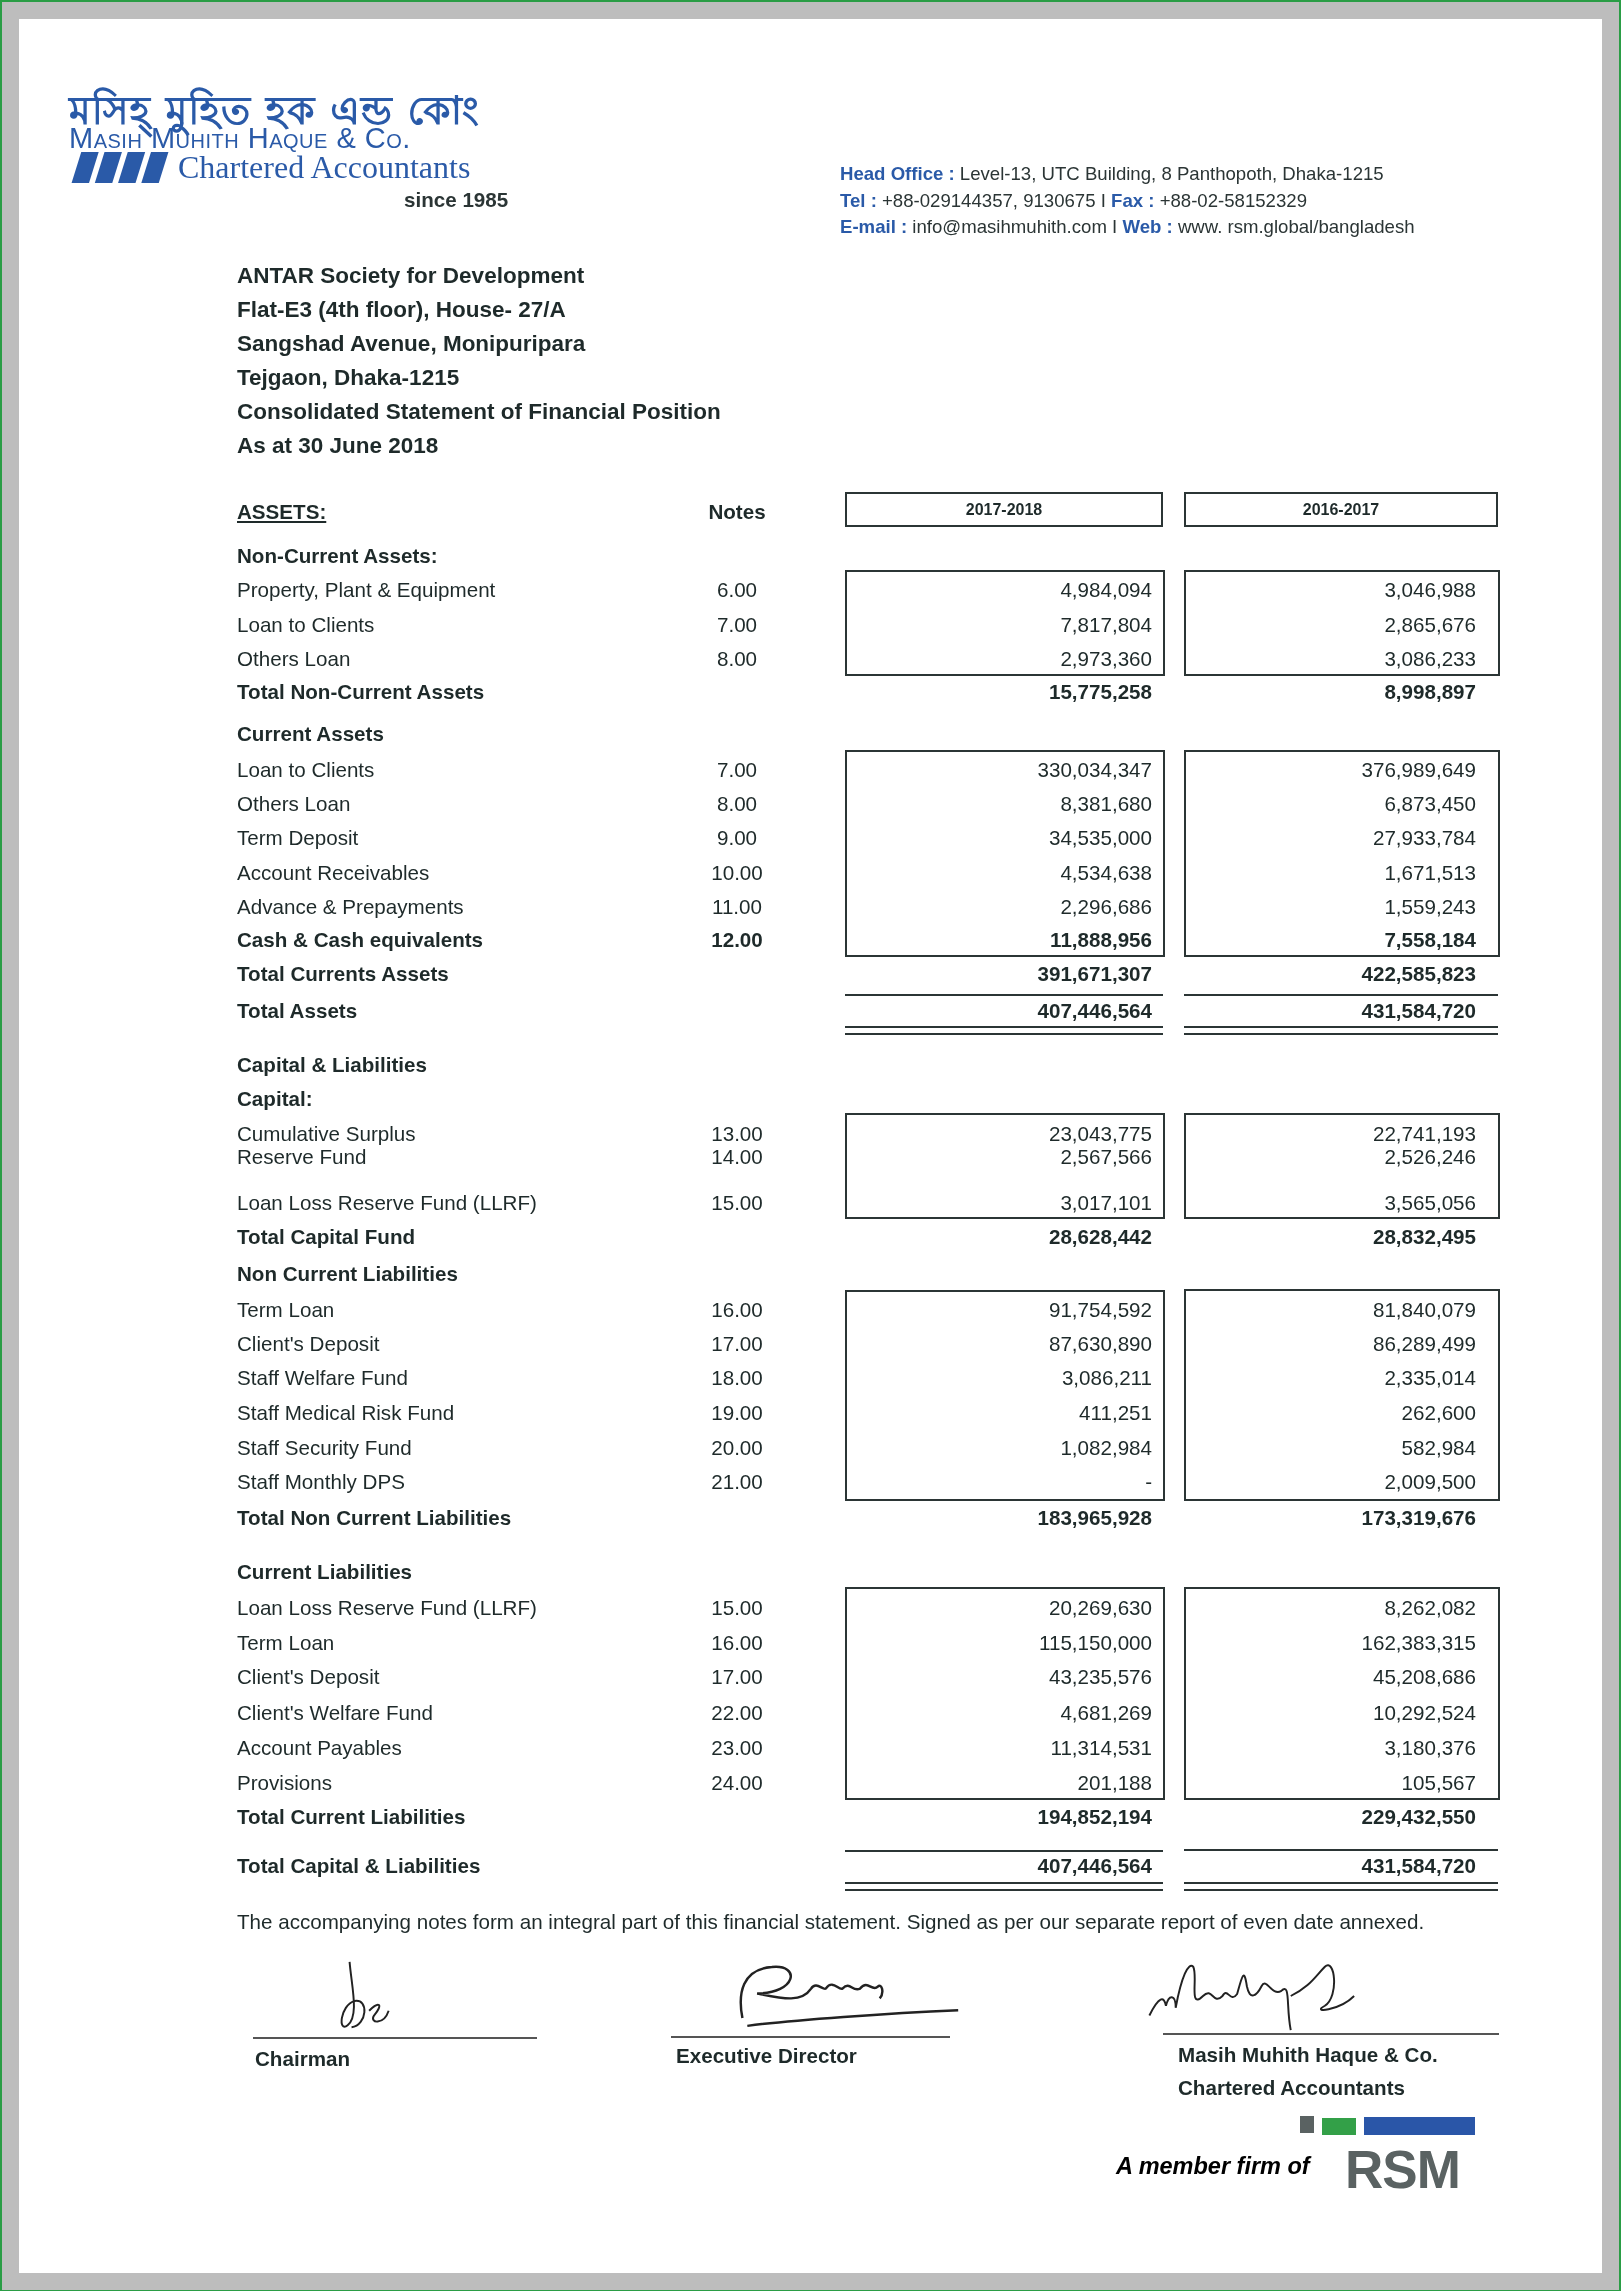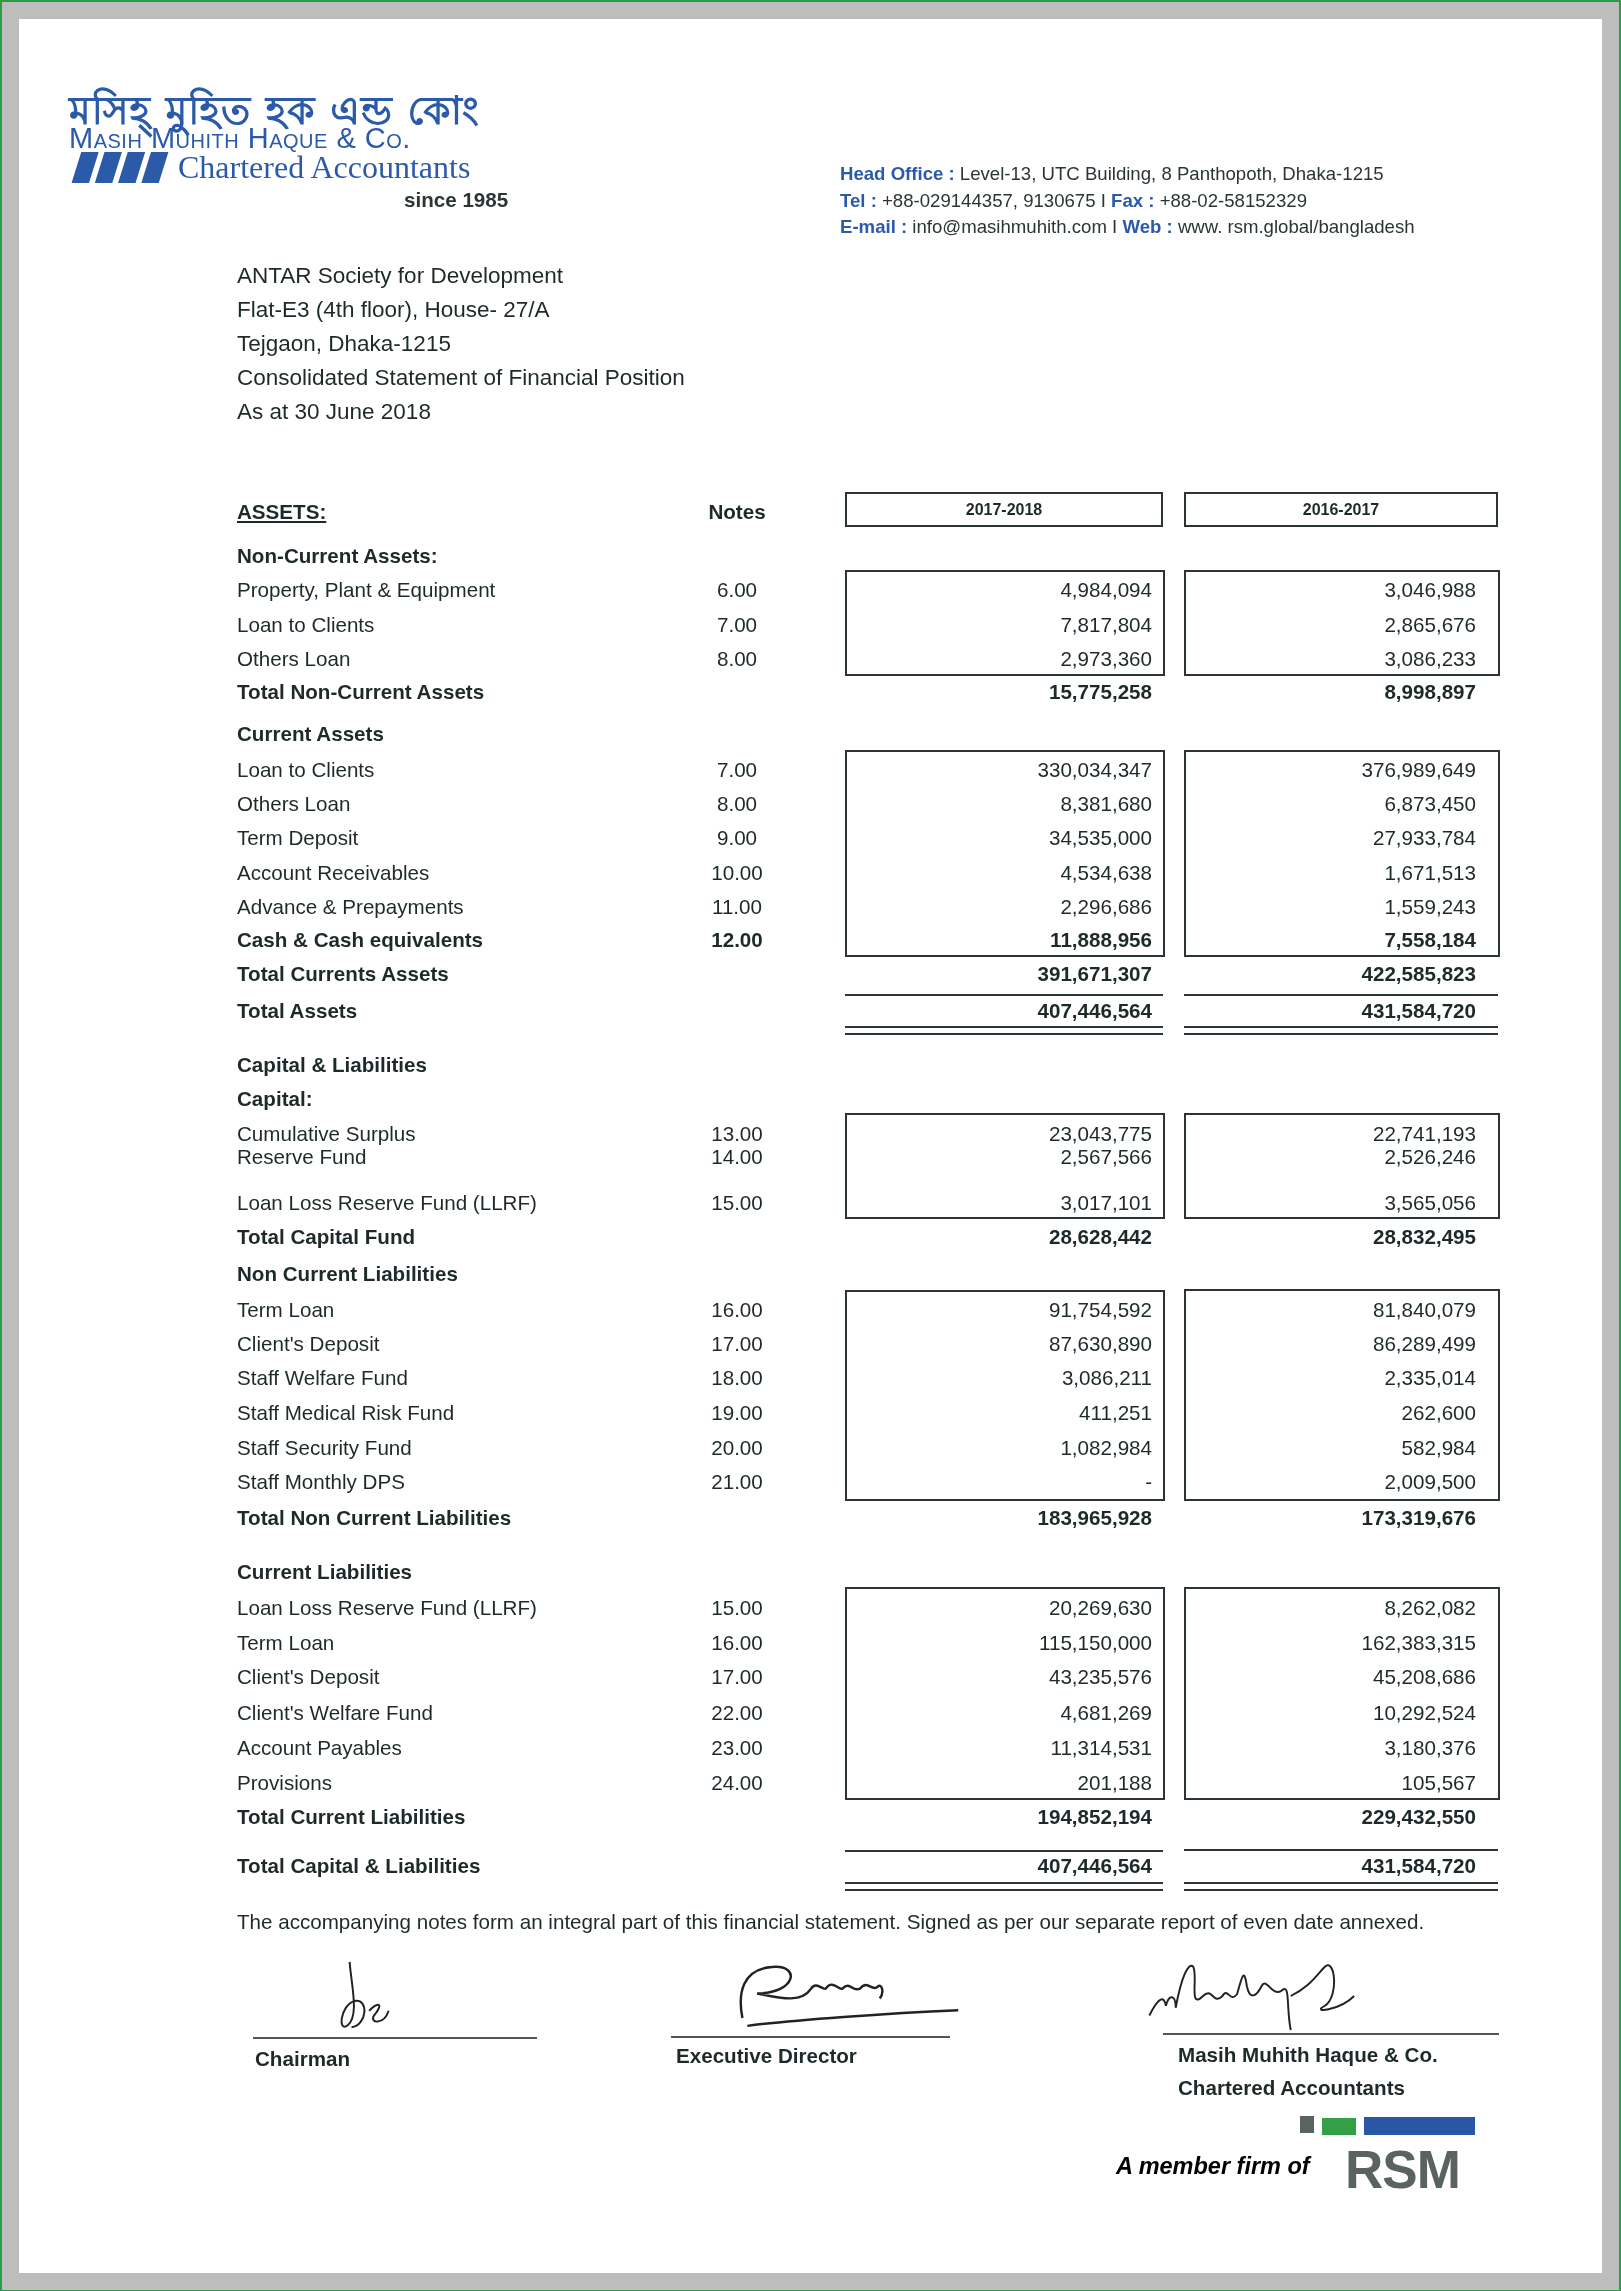--- a/index.html
+++ b/index.html
@@ -17,21 +17,21 @@
   
   .bn-name { left:67px; top:78px; font-size:39px; color:#2a5aa8; font-weight:bold; letter-spacing:1px; font-family:"DejaVu Sans", sans-serif; }
   .firm-name { left:67px; top:120px; font-size:29px; color:#2a5aa8; font-variant:small-caps; letter-spacing:0.5px; }
   .logo-bars { left:69px; top:150px; width:98px; height:31px; }
   .ca-text { left:176px; top:147px; font-size:32px; color:#2a5aa8; font-family:"Liberation Serif", serif; }
   .since { left:402px; top:186px; font-size:20.6px; font-weight:bold; color:#2b3535; }
   .contact { left:838px; top:135px; font-size:18.6px; line-height:26.5px; color:#2b3535;margin-top:24px; }
   .contact .lbl { color:#2a5aa8; font-weight:bold; }
 
   
-  .entity { left:235px; top:257px; font-size:22.5px; font-weight:normal; line-height:34px; color:#1e2a2a; }
+  .entity { left:235px; top:257px; font-size:22.5px; font-weight:bold; line-height:34px; color:#1e2a2a; }
 
   
   .row { position:absolute; left:235px; width:1274px; height:29px; font-size:20.6px; }
   .row .lbl { position:absolute; left:0; top:0; }
   .row .note { position:absolute; left:461px; top:0; width:78px; text-align:center; }
   .row .v1 { position:absolute; left:608px; width:307px; text-align:right; top:0; }
   .row .v2 { position:absolute; left:931px; width:308px; text-align:right; top:0; }
   .bold { font-weight:bold; }
   .hdr-box { position:absolute; border:2px solid #2b3535; height:31px; font-weight:bold; font-size:16px; text-align:center; line-height:31px; }
   .box { position:absolute; border:2px solid #2b3535; }
@@ -79,20 +79,21 @@
     <span>info@masihmuhith.com</span>
     <span>I</span>
     <span class="lbl">Web :</span>
     <span>www. rsm.global/bangladesh</span>
   </div>
 </div>
 
 <div class="abs entity">
   <div>ANTAR Society for Development</div>
   <div>Flat-E3 (4th floor), House- 27/A</div>
+  <div>Sangshad Avenue, Monipuripara</div>
   <div>Tejgaon, Dhaka-1215</div>
   <div>Consolidated Statement of Financial Position</div>
   <div>As at 30 June 2018</div>
 </div>
 
 <div class="row bold" style="top:498px;">
   <span class="lbl underline">ASSETS:</span>
   <span class="note">Notes</span>
 </div>
 <div class="hdr-box" style="left:843px;top:490px;width:314px;">2017-2018</div>

